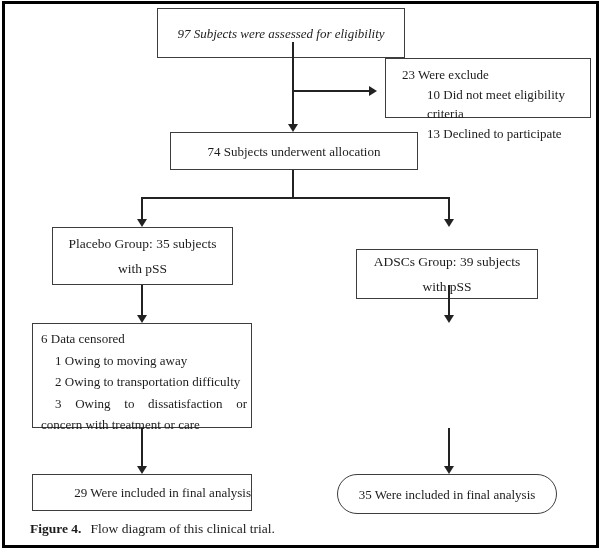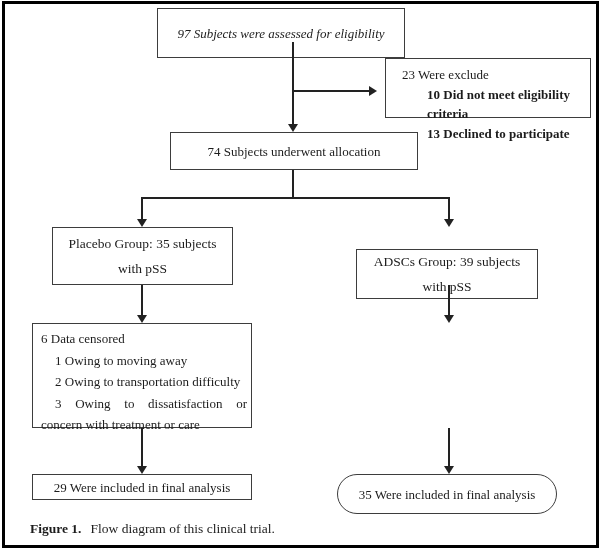--- a/index.html
+++ b/index.html
@@ -29,21 +29,21 @@
     border:1.5px solid var(--box-border);
     background:var(--background);
     font-size:13px;
     line-height:19px;
   }
   .center-1{display:flex;align-items:center;justify-content:center;text-align:center;}
   .center-2{display:flex;flex-direction:column;align-items:center;justify-content:center;text-align:center;line-height:25px;font-size:13.5px;}
   .listbox{padding:5px 4px 0 8px;}
   .listbox .indent{padding-left:14px;}
   .excluded-box{padding:6px 6px 0 9px;line-height:19.5px;}
-  .excluded-box .indent{padding-left:25px;font-weight:bold;}
+  .excluded-box .indent{padding-left:25px;}
   .censored{line-height:21.5px;padding-top:4px;}
   .justify-wrap{text-indent:14px;text-align:justify;padding-left:0;}
   .vline{position:absolute;width:2px;background:var(--line);}
   .hline{position:absolute;height:2px;background:var(--line);}
   .arr-down{
     position:absolute;width:0;height:0;
     border-left:5px solid transparent;
     border-right:5px solid transparent;
     border-top:8px solid var(--line);
   }
@@ -91,21 +91,21 @@
   </div>
 
   <div class="fbox listbox censored" style="left:32px;top:323px;width:220px;height:105px;">
     <div>6 Data censored</div>
     <div class="indent">1 Owing to moving away</div>
     <div class="indent">2 Owing to transportation difficulty</div>
     <div class="justify-wrap">3 Owing to dissatisfaction or concern with treatment or care</div>
   </div>
 
 
-  <div class="fbox center-1" style="left:32px;top:474px;width:220px;height:26px;">
+  <div class="fbox center-1" style="left:32px;top:474px;width:220px;height:37px;justify-content:flex-end;">
     <span>29 Were included in final analysis</span>
   </div>
 
   <div class="fbox center-1" style="left:337px;top:474px;width:220px;height:40px;border-radius:20px;">
     <span>35 Were included in final analysis</span>
   </div>
 
   <div class="vline" style="left:292px;top:42px;height:84px;"></div>
   <div class="arr-down" style="left:288px;top:124px;"></div>
 
@@ -127,15 +127,15 @@
   <div class="vline" style="left:448px;top:285px;height:32px;"></div>
   <div class="arr-down" style="left:444px;top:315px;"></div>
 
   <div class="vline" style="left:141px;top:428px;height:40px;"></div>
   <div class="arr-down" style="left:137px;top:466px;"></div>
 
   <div class="vline" style="left:448px;top:428px;height:40px;"></div>
   <div class="arr-down" style="left:444px;top:466px;"></div>
 
   <div class="caption">
-    <b>Figure 1.</b><span class="cap-text">Flow diagram of this clinical trial.</span>
+    <b>Figure 4.</b><span class="cap-text">Flow diagram of this clinical trial.</span>
   </div>
 </div>
 
 </body></html>

